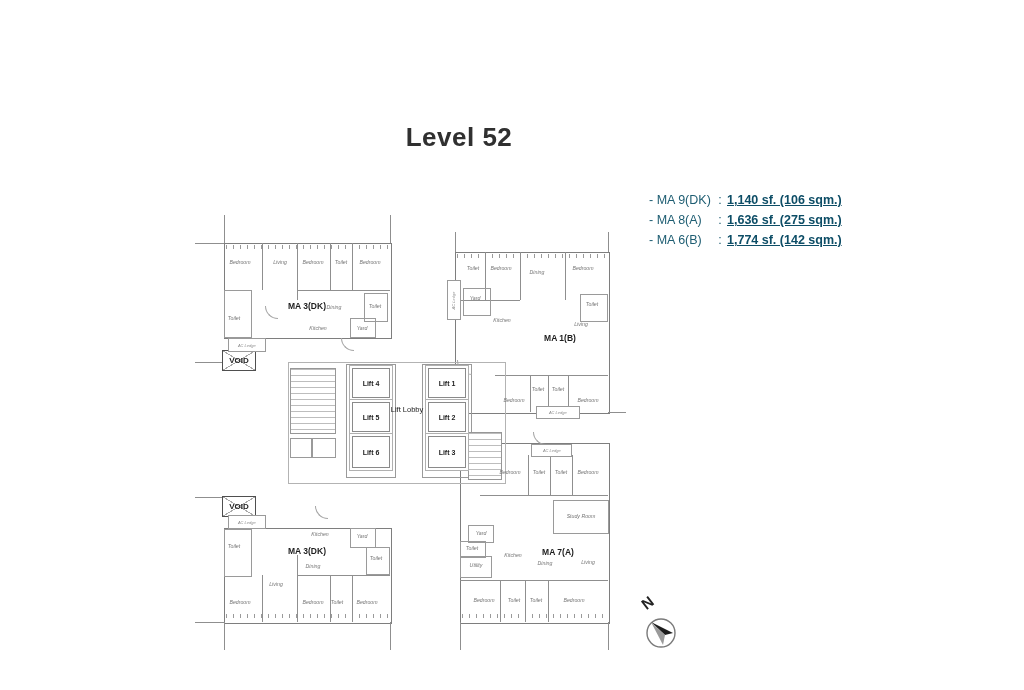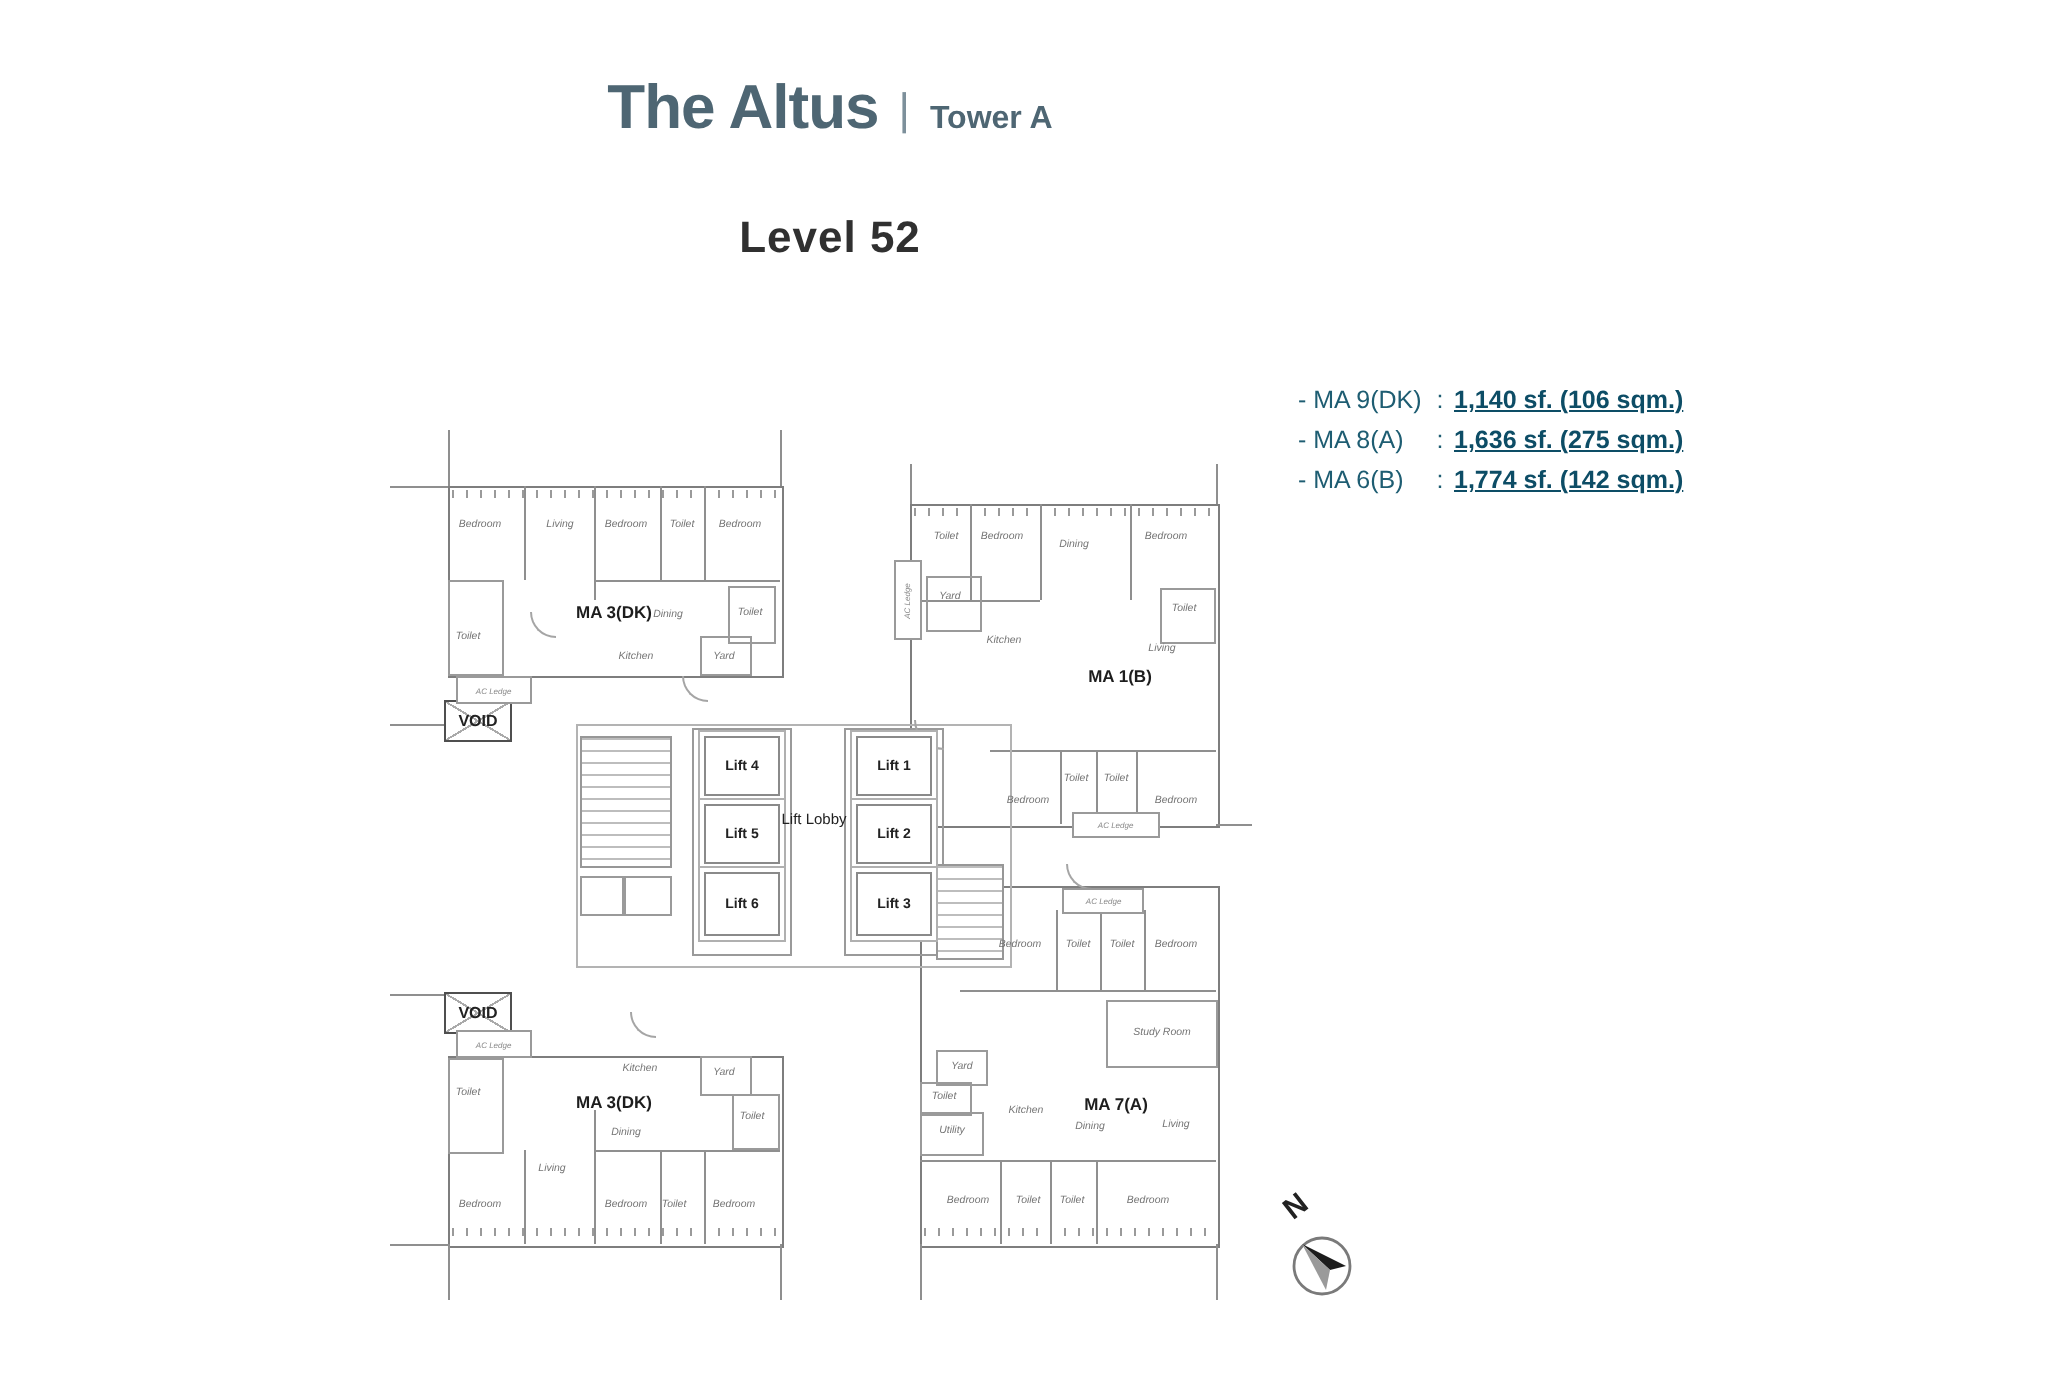--- a/index.html
+++ b/index.html
@@ -4,22 +4,22 @@
 <style>
   html,body{margin:0;padding:0;background:#fff;}
   #page{position:relative;width:1024px;height:690px;background:#fff;overflow:hidden;
         font-family:"Liberation Sans",sans-serif;}
 
   
   .title-row{position:absolute;left:0;top:36px;width:830px;text-align:center;color:#4e6673;}
   .title-main{font-size:31px;font-weight:bold;letter-spacing:-0.5px;}
   .title-sep{font-size:22px;font-weight:300;color:#7d909b;margin:0 10px;vertical-align:2px;}
   .title-tower{font-size:16px;font-weight:bold;}
-  .level-row{position:absolute;left:0;top:106px;width:830px;text-align:center;
-             font-size:22px;font-weight:bold;color:#303030;letter-spacing:0.5px;}
+  .level-row{position:absolute;left:0;top:122px;width:830px;text-align:center;
+             font-size:26px;font-weight:bold;color:#303030;letter-spacing:0.5px;padding-left:44px;}
 
   
   .legend{position:absolute;left:649px;top:190px;color:#1e5d72;font-size:12.5px;}
   .legend-row{display:flex;height:20px;align-items:center;}
   .legend-name{width:64px;}
   .legend-colon{width:14px;text-align:center;}
   .legend-value{font-weight:bold;color:#0d4d66;text-decoration:underline;}
 
   
   #plan{position:absolute;left:195px;top:210px;width:460px;height:445px;}
@@ -50,23 +50,20 @@
              font-size:8px;}
   .ledge-box span{transform:scale(0.5);white-space:nowrap;}
   .ledge-box.vertical span{transform:scale(0.5) rotate(-90deg);}
 
   .compass{position:absolute;left:638px;top:592px;}
 </style>
 </head>
 <body>
 <div id="page">
 
-  <div class="title-row">
-    <span class="title-main">The Altus</span><span class="title-sep">|</span><span class="title-tower">Tower A</span>
-  </div>
   <div class="level-row">Level 52</div>
 
   <div class="legend">
     <div class="legend-row">
       <span class="legend-name">- MA 9(DK)</span>
       <span class="legend-colon">:</span>
       <span class="legend-value">1,140 sf. (106 sqm.)</span>
     </div>
     <div class="legend-row">
       <span class="legend-name">- MA 8(A)</span>

